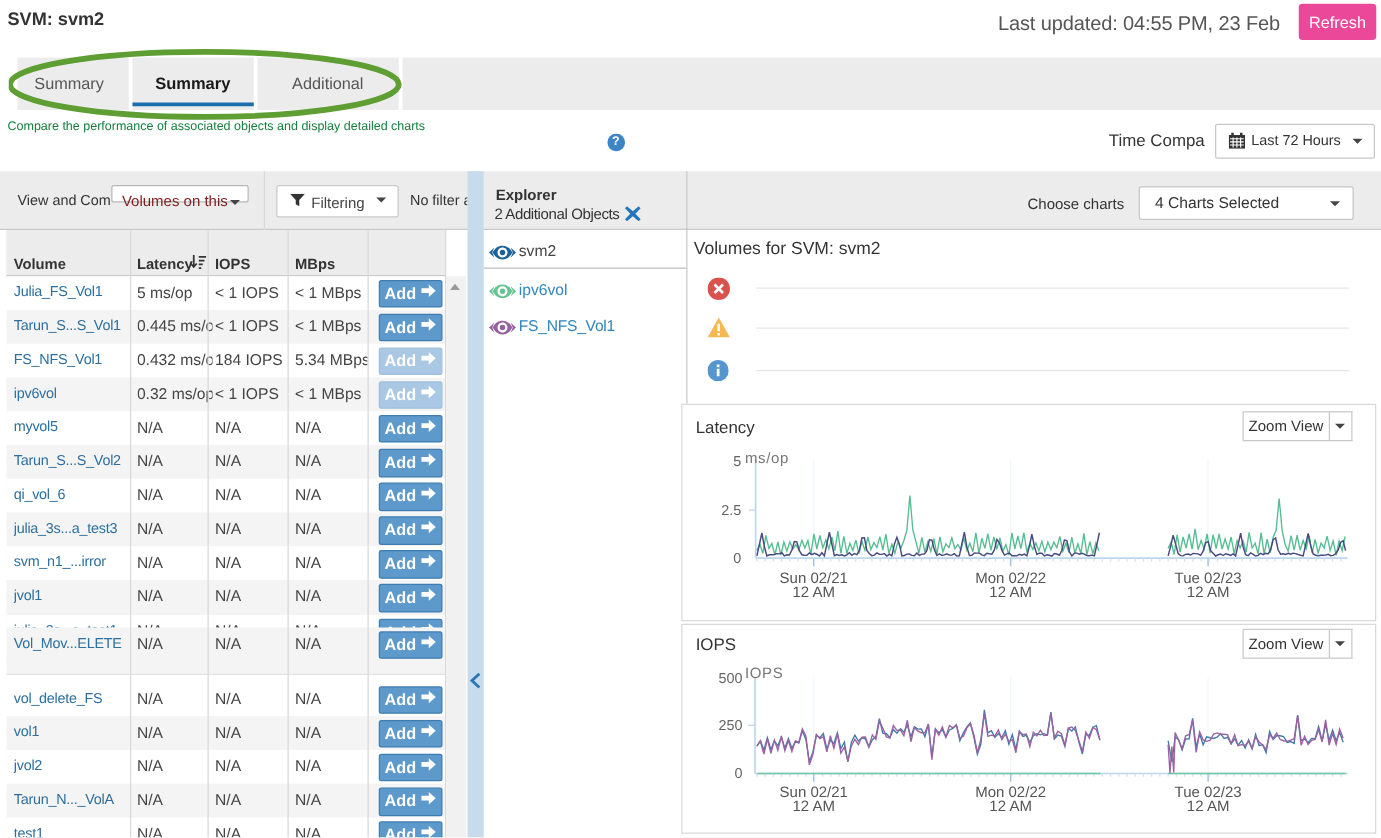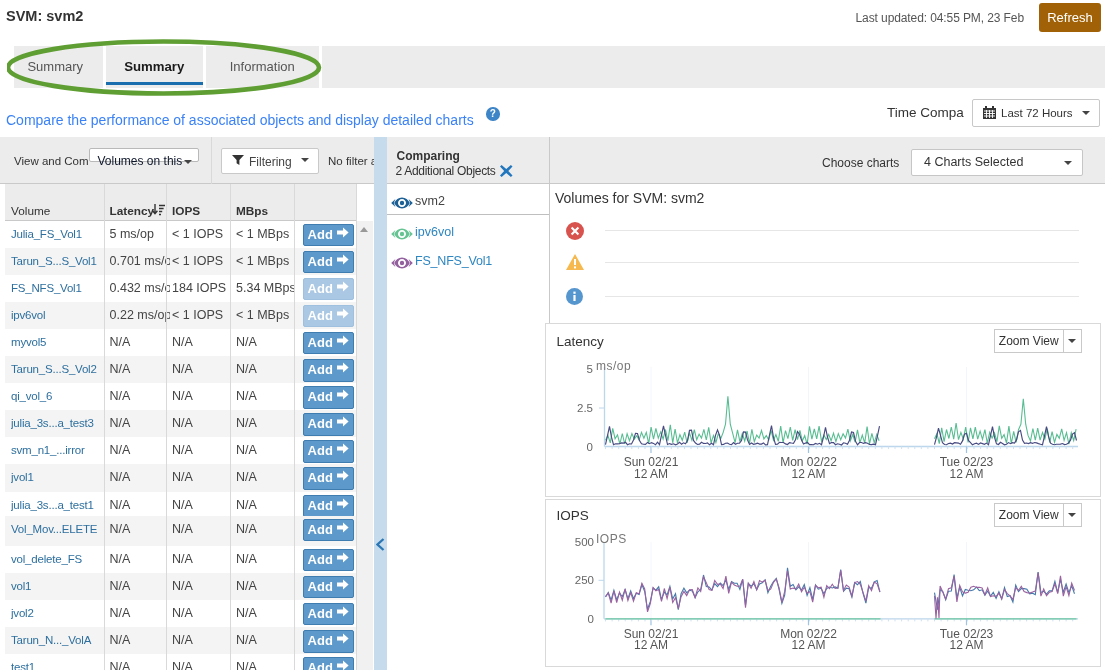--- a/index.html
+++ b/index.html
@@ -3,70 +3,70 @@
 * { margin:0; padding:0; box-sizing:border-box; }
 html,body { width:1105px; height:670px; background:#fff; font-family:"Liberation Sans",sans-serif; overflow:hidden; position:relative; }
 .abs { position:absolute; }
 .vline { position:absolute; width:1px; }
 .hline { position:absolute; height:1px; }
 .caret { display:inline-block; width:0; height:0; border-left:4.5px solid transparent; border-right:4.5px solid transparent; border-top:4.5px solid #444; }
 </style></head>
 <body>
 
 <div class="abs" style="left:6px;top:8px;font-size:14.5px;font-weight:bold;color:#333">SVM: svm2</div>
-<div class="abs" style="right:81px;top:11px;font-size:12px;letter-spacing:-0.1px;color:#555">Last updated: 04:55 PM, 23 Feb</div>
-<div class="abs" style="left:1039px;top:3px;width:62px;height:29px;background:#a16207;border-radius:3px;color:#fff;font-size:13px;text-align:center;line-height:29px">Refresh</div>
+<div class="abs" style="right:81px;top:11px;font-size:16px;letter-spacing:-0.1px;color:#555">Last updated: 04:55 PM, 23 Feb</div>
+<div class="abs" style="left:1039px;top:3px;width:62px;height:29px;background:#ec4899;border-radius:3px;color:#fff;font-size:13px;text-align:center;line-height:29px">Refresh</div>
 
 <div class="abs" style="left:14px;top:46px;width:1091px;height:41.5px;background:#ececec"></div>
 <div class="abs" style="left:102.5px;top:46px;width:3.5px;height:41.5px;background:#fff"></div>
 <div class="abs" style="left:202.5px;top:46px;width:3.5px;height:41.5px;background:#fff"></div>
 <div class="abs" style="left:318.5px;top:46px;width:3.5px;height:41.5px;background:#fff"></div>
 <div class="abs" style="left:11px;top:46px;width:88.5px;height:41.5px;font-size:13px;color:#555;text-align:center;line-height:41.5px">Summary</div>
 <div class="abs" style="left:106px;top:46px;width:96.5px;height:41.5px;font-size:13.2px;font-weight:bold;color:#1a1a1a;text-align:center;line-height:41.5px">Summary</div>
 <div class="abs" style="left:106px;top:81.5px;width:96.5px;height:3.8px;background:#1b6eae"></div>
-<div class="abs" style="left:206px;top:46px;width:112.5px;height:41.5px;font-size:13px;color:#555;text-align:center;line-height:41.5px">Information</div>
+<div class="abs" style="left:206px;top:46px;width:112.5px;height:41.5px;font-size:13px;color:#555;text-align:center;line-height:41.5px">Additional</div>
 <svg class="abs" style="left:7px;top:37px" width="320" height="62">
     <ellipse cx="156.5" cy="30.5" rx="155.5" ry="26" fill="none" stroke="#5f9e33" stroke-width="4.6"></ellipse>
   </svg>
 
-<div class="abs" style="left:6px;top:112px;font-size:14px;color:#3b82f6">Compare the performance of associated objects and display detailed charts</div>
+<div class="abs" style="left:6px;top:96px;font-size:10px;color:#15803d">Compare the performance of associated objects and display detailed charts</div>
 <div class="abs" style="left:486px;top:107px;width:13.5px;height:13.5px;border-radius:50%;background:#3d85c6;color:#fff;font-size:10px;font-weight:bold;text-align:center;line-height:13.5px">?</div>
 
 <div class="abs" style="left:887px;top:105px;font-size:13.5px;color:#333">Time Compa</div>
 <div class="abs" style="left:972px;top:99px;width:128px;height:28px;border:1px solid #c8c8c8;background:#fff;border-radius:2px"></div>
 <svg class="abs" style="left:983px;top:106px" width="13" height="13" viewBox="0 0 13 13">
     <path d="M0 2 h13 v11 h-13 z M2 0 h2 v3 h-2 z M9 0 h2 v3 h-2 z" fill="#333"></path>
     <path d="M1 5 h11 M1 7.5 h11 M1 10 h11 M3.5 4 v8 M6.5 4 v8 M9.5 4 v8" stroke="#fff" stroke-width="0.9"></path>
   </svg>
 <div class="abs" style="left:1001px;top:107px;font-size:11.5px;color:#333">Last 72 Hours</div>
 <div class="abs caret" style="left:1082px;top:111px"></div>
 
 <div class="abs" style="left:0;top:137px;width:1105px;height:46.5px;background:#ececec;border-bottom:1px solid #c9c9c9"></div>
 <div class="vline" style="left:211px;top:137px;height:46.5px;background:#d9d9d9"></div>
 <div class="abs" style="left:14px;top:155px;width:74px;font-size:11.5px;color:#333;white-space:nowrap;overflow:hidden">View and Compa</div>
-<div class="abs" style="left:88.5px;top:147.5px;width:110.5px;height:14px;background:#fff;border:1px solid #b9b9b9;border-radius:2px;font-size:12px;color:#0f172a;line-height:25px;padding-left:8px">Volumes on this<span class="caret" style="position:absolute;right:6px;top:11px"></span></div>
+<div class="abs" style="left:88.5px;top:147.5px;width:110.5px;height:14px;background:#fff;border:1px solid #b9b9b9;border-radius:2px;font-size:12px;color:#7f1d1d;line-height:25px;padding-left:8px">Volumes on this<span class="caret" style="position:absolute;right:6px;top:11px"></span></div>
 <div class="abs" style="left:220.5px;top:147.5px;width:98.5px;height:26.5px;background:#fff;border:1px solid #c9c9c9;border-radius:2px"></div>
 <svg class="abs" style="left:231.5px;top:155px" width="12" height="10" viewBox="0 0 12 10">
     <path d="M0 0 h12 l-4.6 5 v5 l-2.8 -1.7 v-3.3 z" fill="#333"></path>
   </svg>
 <div class="abs" style="left:249px;top:155px;font-size:12px;color:#444">Filtering</div>
 <div class="abs caret" style="left:301px;top:158px"></div>
 <div class="abs" style="left:328px;top:155px;width:45.5px;font-size:11.5px;color:#333;white-space:nowrap;overflow:hidden">No filter ap</div>
 
-<div class="abs" style="left:396.5px;top:148.5px;font-size:12px;font-weight:bold;color:#333">Comparing</div>
+<div class="abs" style="left:396.5px;top:148.5px;font-size:12px;font-weight:bold;color:#333">Explorer</div>
 <div class="abs" style="left:395.5px;top:164px;font-size:12px;letter-spacing:-0.3px;color:#333">2 Additional Objects</div>
 <svg class="abs" style="left:500px;top:164.5px" width="12.5" height="12" viewBox="0 0 12.5 12">
     <path d="M1.6 0 L6.25 4 L10.9 0 L12.5 1.6 L8.3 6 L12.5 10.4 L10.9 12 L6.25 8 L1.6 12 L0 10.4 L4.2 6 L0 1.6 Z" fill="#2176bd"></path>
   </svg>
 
 <div class="abs" style="left:822px;top:156px;font-size:12px;color:#333">Choose charts</div>
 <div class="abs" style="left:911px;top:149px;width:172px;height:27px;border:1px solid #c6c6c6;background:#fff;border-radius:2px;font-size:12.5px;color:#333;line-height:25px;padding-left:12px">4 Charts Selected<span class="caret" style="position:absolute;right:10px;top:11px"></span></div>
 
 <div class="abs" style="left:5px;top:184px;width:351px;height:36.5px;background:#ececec"></div>
-<div class="abs" style="left:11px;top:184px;height:36.5px;line-height:54px;font-size:11.8px;font-weight:normal;color:#333">Volume</div>
+<div class="abs" style="left:11px;top:184px;height:36.5px;line-height:54px;font-size:11.8px;font-weight:bold;color:#333">Volume</div>
 <div class="abs" style="left:109.5px;top:184px;height:36.5px;line-height:54px;font-size:11.8px;font-weight:bold;color:#333">Latency</div>
 <svg class="abs" style="left:151.5px;top:203.5px" width="13" height="13" viewBox="0 0 13 13">
     <path d="M3 0 v9 M0.6 6.8 L3 9.6 L5.4 6.8" stroke="#333" stroke-width="1.4" fill="none"></path>
     <path d="M7 1.5 h6 M7 4.5 h4.6 M7 7.5 h3.2 M7 10.5 h2" stroke="#333" stroke-width="1.3"></path>
   </svg>
 <div class="abs" style="left:172px;top:184px;height:36.5px;line-height:54px;font-size:11.8px;font-weight:bold;color:#333">IOPS</div>
 <div class="abs" style="left:236px;top:184px;height:36.5px;line-height:54px;font-size:11.8px;font-weight:bold;color:#333">MBps</div>
 <div class="hline" style="left:5px;top:219.5px;width:351px;background:#c9c9c9"></div>
 
 <style>
@@ -85,39 +85,39 @@
  <span class="c1">Julia_FS_Vol1</span>
       <span class="c2">5 ms/op</span>
       <span class="c3">&lt; 1 IOPS</span>
       <span class="c4">&lt; 1 MBps</span>
  <span class="addbtn">Add<svg width="12" height="13" viewBox="0 0 12 13" style="margin-left:4px">
           <path d="M0 4.6 h6 v-3.1 l5.6 5 -5.6 5 v-3.1 h-6 z" fill="#fff"></path>
         </svg></span>
 </div>
 <div class="trow zeb" style="top:27.1px">
  <span class="c1">Tarun_S...S_Vol1</span>
-      <span class="c2">0.701 ms/o</span>
+      <span class="c2">0.445 ms/o</span>
       <span class="c3">&lt; 1 IOPS</span>
       <span class="c4">&lt; 1 MBps</span>
  <span class="addbtn">Add<svg width="12" height="13" viewBox="0 0 12 13" style="margin-left:4px">
           <path d="M0 4.6 h6 v-3.1 l5.6 5 -5.6 5 v-3.1 h-6 z" fill="#fff"></path>
         </svg></span>
 </div>
 <div class="trow" style="top:54.2px">
  <span class="c1">FS_NFS_Vol1</span>
       <span class="c2">0.432 ms/o</span>
       <span class="c3">184 IOPS</span>
       <span class="c4">5.34 MBps</span>
  <span class="addbtn dis">Add<svg width="12" height="13" viewBox="0 0 12 13" style="margin-left:4px">
           <path d="M0 4.6 h6 v-3.1 l5.6 5 -5.6 5 v-3.1 h-6 z" fill="#fff"></path>
         </svg></span>
 </div>
 <div class="trow zeb" style="top:81.3px">
  <span class="c1">ipv6vol</span>
-      <span class="c2">0.22 ms/op</span>
+      <span class="c2">0.32 ms/op</span>
       <span class="c3">&lt; 1 IOPS</span>
       <span class="c4">&lt; 1 MBps</span>
  <span class="addbtn dis">Add<svg width="12" height="13" viewBox="0 0 12 13" style="margin-left:4px">
           <path d="M0 4.6 h6 v-3.1 l5.6 5 -5.6 5 v-3.1 h-6 z" fill="#fff"></path>
         </svg></span>
 </div>
 <div class="trow" style="top:108.4px">
  <span class="c1">myvol5</span>
       <span class="c2">N/A</span>
       <span class="c3">N/A</span>
@@ -173,21 +173,21 @@
 </div>
 <div class="trow" style="top:271.0px">
  <span class="c1">julia_3s...a_test1</span>
       <span class="c2">N/A</span>
       <span class="c3">N/A</span>
       <span class="c4">N/A</span>
  <span class="addbtn">Add<svg width="12" height="13" viewBox="0 0 12 13" style="margin-left:4px">
           <path d="M0 4.6 h6 v-3.1 l5.6 5 -5.6 5 v-3.1 h-6 z" fill="#fff"></path>
         </svg></span>
 </div>
-<div class="trow zeb" style="top:295px">
+<div class="trow zeb" style="top:281px">
  <span class="c1">Vol_Mov...ELETE</span>
       <span class="c2">N/A</span>
       <span class="c3">N/A</span>
       <span class="c4">N/A</span>
  <span class="addbtn">Add<svg width="12" height="13" viewBox="0 0 12 13" style="margin-left:4px">
           <path d="M0 4.6 h6 v-3.1 l5.6 5 -5.6 5 v-3.1 h-6 z" fill="#fff"></path>
         </svg></span>
 </div>
 <div class="trow" style="top:325.2px">
  <span class="c1">vol_delete_FS</span>

